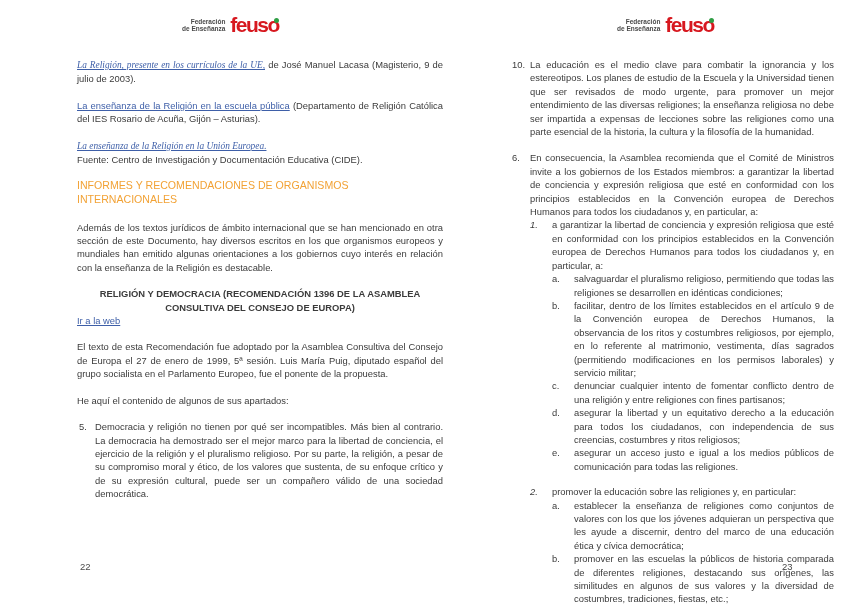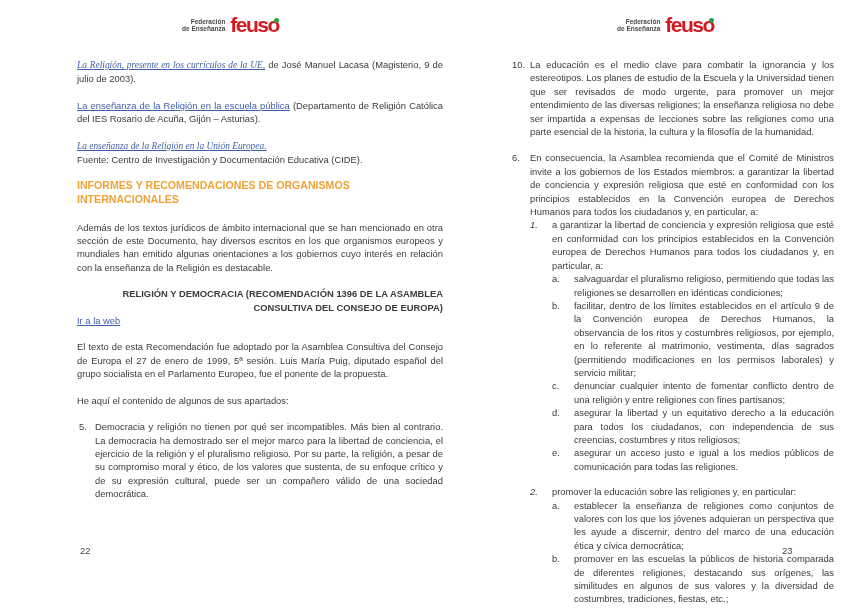--- a/index.html
+++ b/index.html
@@ -19,35 +19,35 @@
   .col { position: absolute; top: 58px; font-size: 9.4px; line-height: 13.4px; }
   .col-left  { left: 55px;  width: 366px; }
   .col-right { left: 488px; width: 324px; }
 
   .p { margin-bottom: 13px; text-align: justify; }
   .block { display: block; }
   .link { color: #3e5fa8; text-decoration: underline; cursor: pointer; }
   .it { font-style: italic; font-family: Liberation Serif, serif; }
 
   .section-heading { margin-top: 9px; margin-bottom: 14px; font-size: 10.6px; line-height: 13.6px;
-                     font-weight: 700; color: #f2a235; text-align: left; }
-  .doc-heading { font-weight: 700; margin-bottom: 0; text-align: right; }
+                     font-weight: 400; color: #f2a235; text-align: left; }
+  .doc-heading { font-weight: 700; margin-bottom: 0; text-align: center; }
   .weblink-line { margin-bottom: 13px; }
 
   
   .num-item { position: relative; padding-left: 18px; text-align: justify; }
   .num-item > .num { position: absolute; left: 2px; top: 0; }
   .lvl1 { padding-left: 20px; }
   .sub { margin-left: 20px; position: relative; padding-left: 22px; text-align: justify; }
   .sub > .num { position: absolute; left: 0; top: 0; font-style: italic; }
   .letter { margin-left: 42px; position: relative; padding-left: 22px; text-align: justify; }
   .letter > .num { position: absolute; left: 0; top: 0; }
   .gap-before { margin-top: 12px; }
 
-  .page-num { position: absolute; top: 545px; font-size: 9.5px; color: #4a4a4a; }
+  .page-num { position: absolute; top: 561px; font-size: 9.5px; color: #4a4a4a; }
   .page-num-left { left: 58px; }
   .page-num-right { left: 760px; width: 52px; }
 </style>
 </head>
 <body>
 
 <div class="canvas">
 
   <div class="logo logo-left">
     <div class="logo-org">

